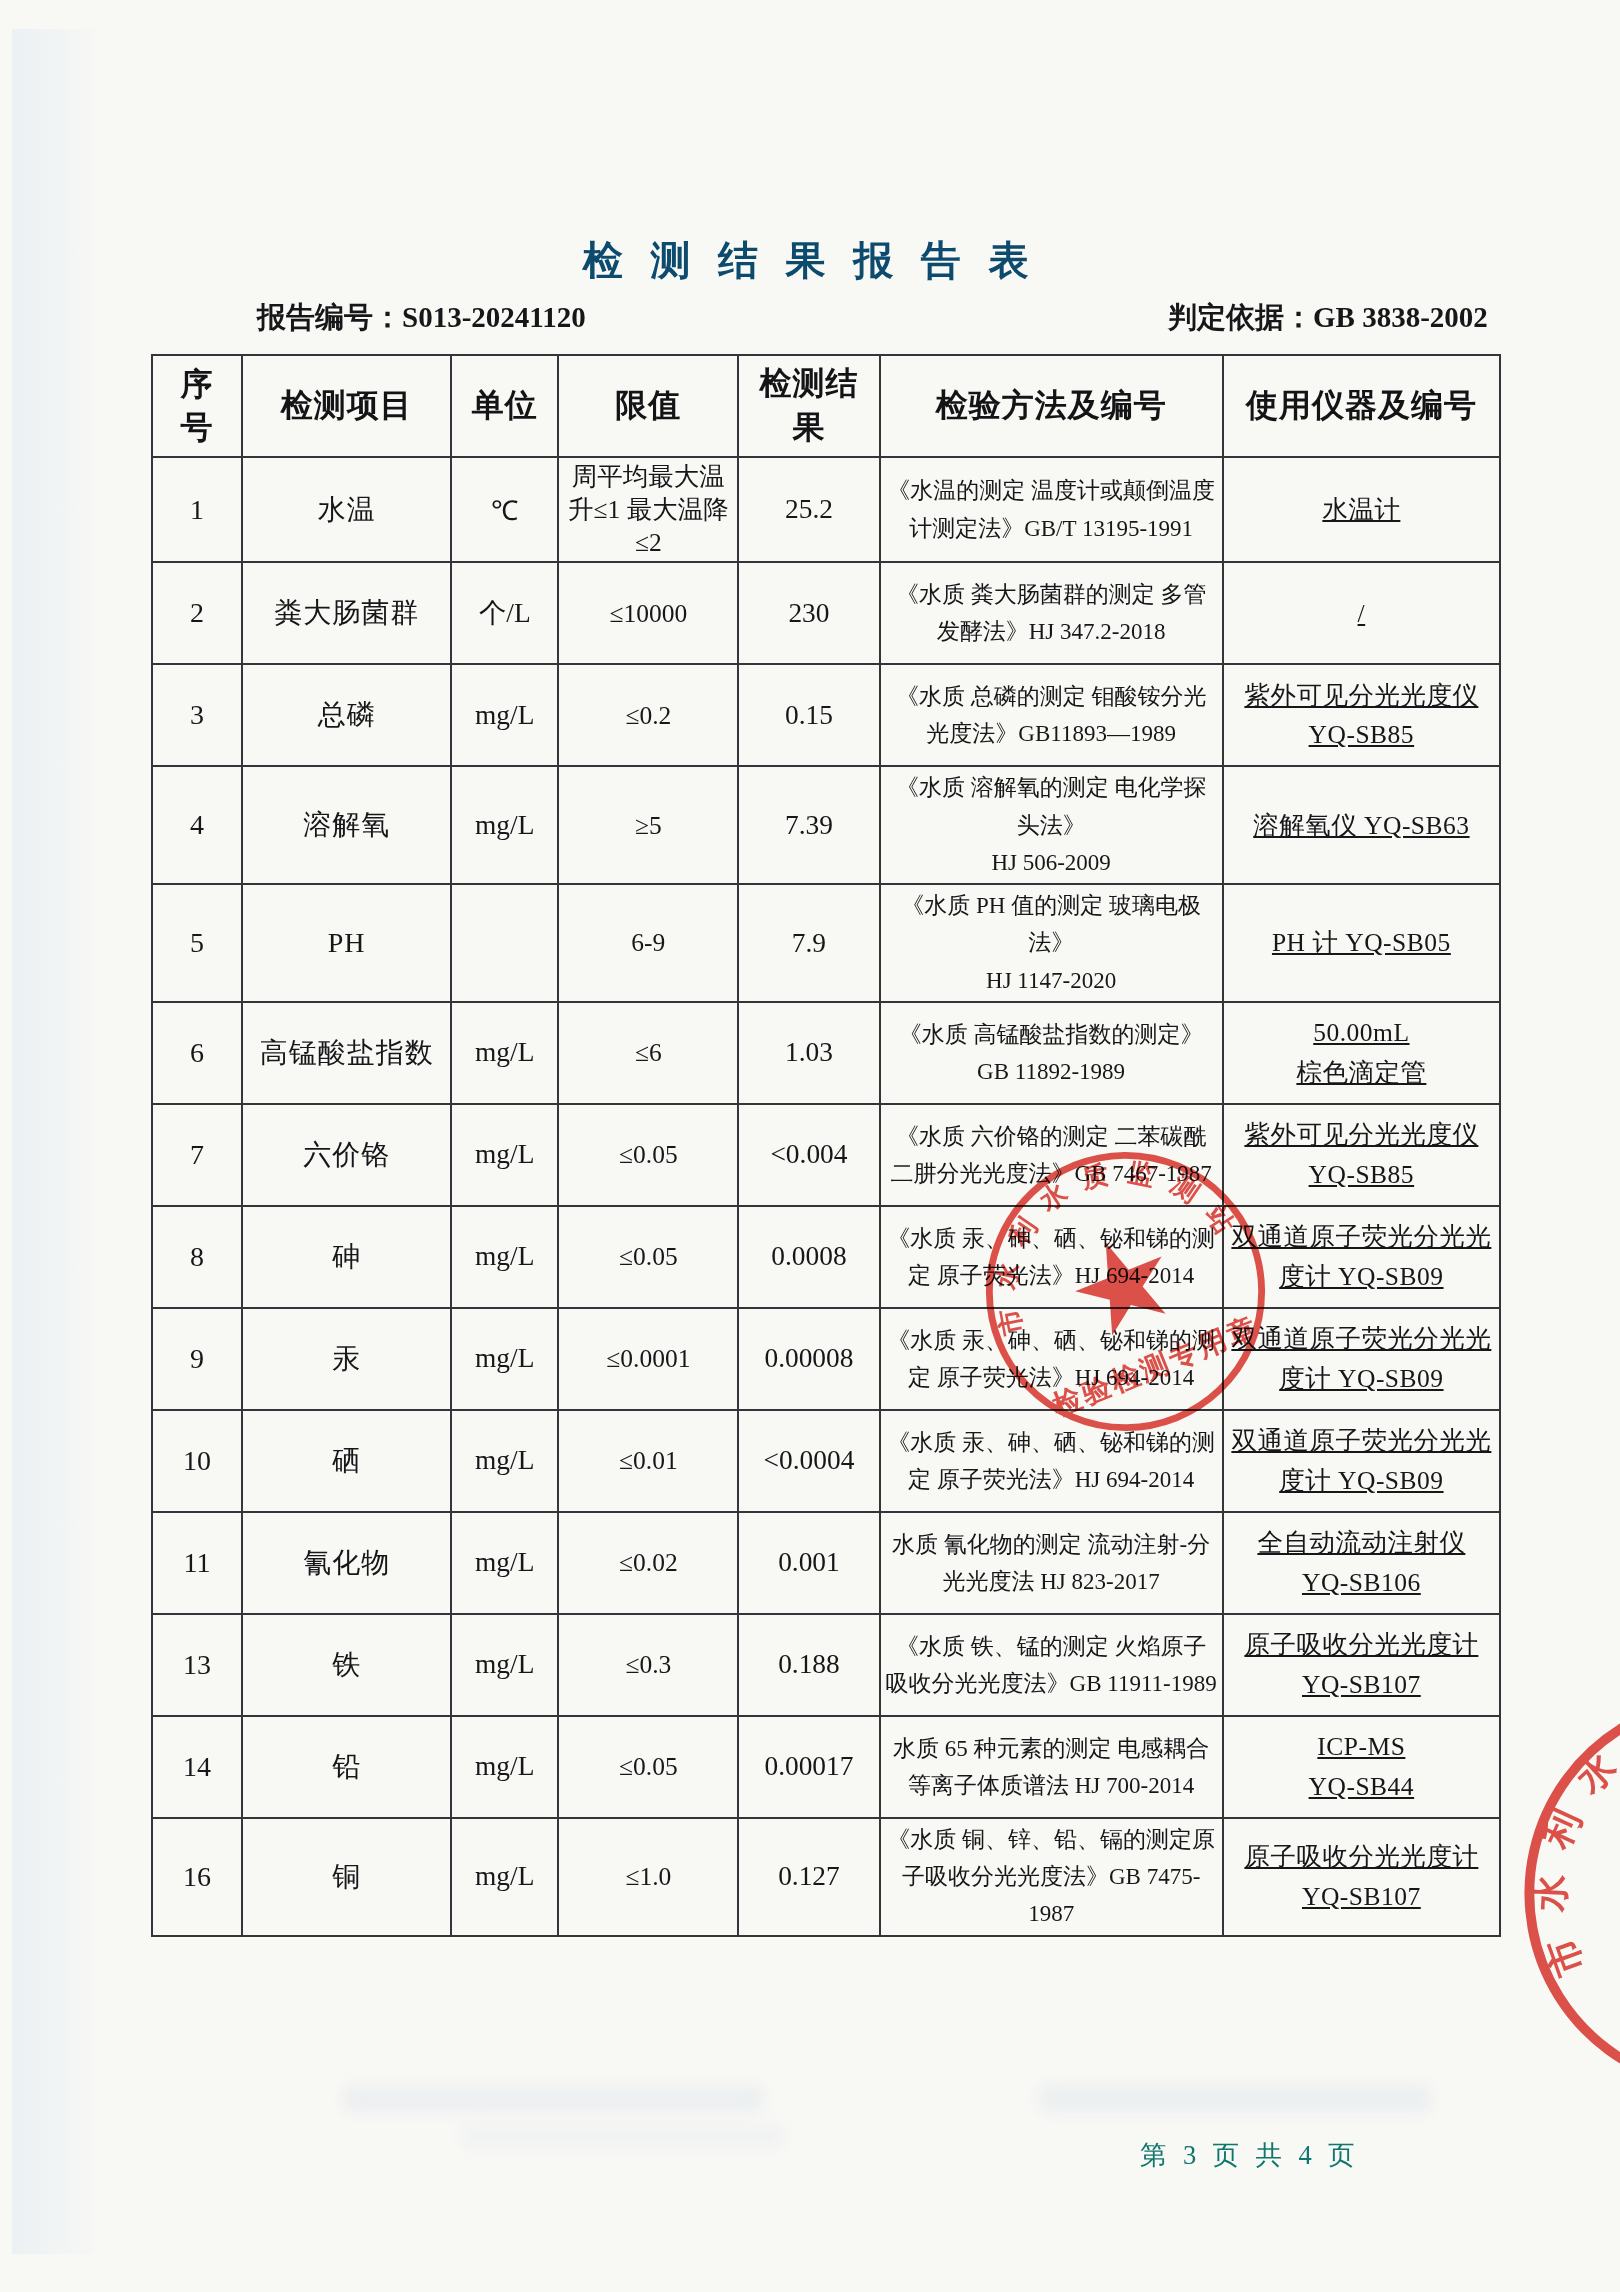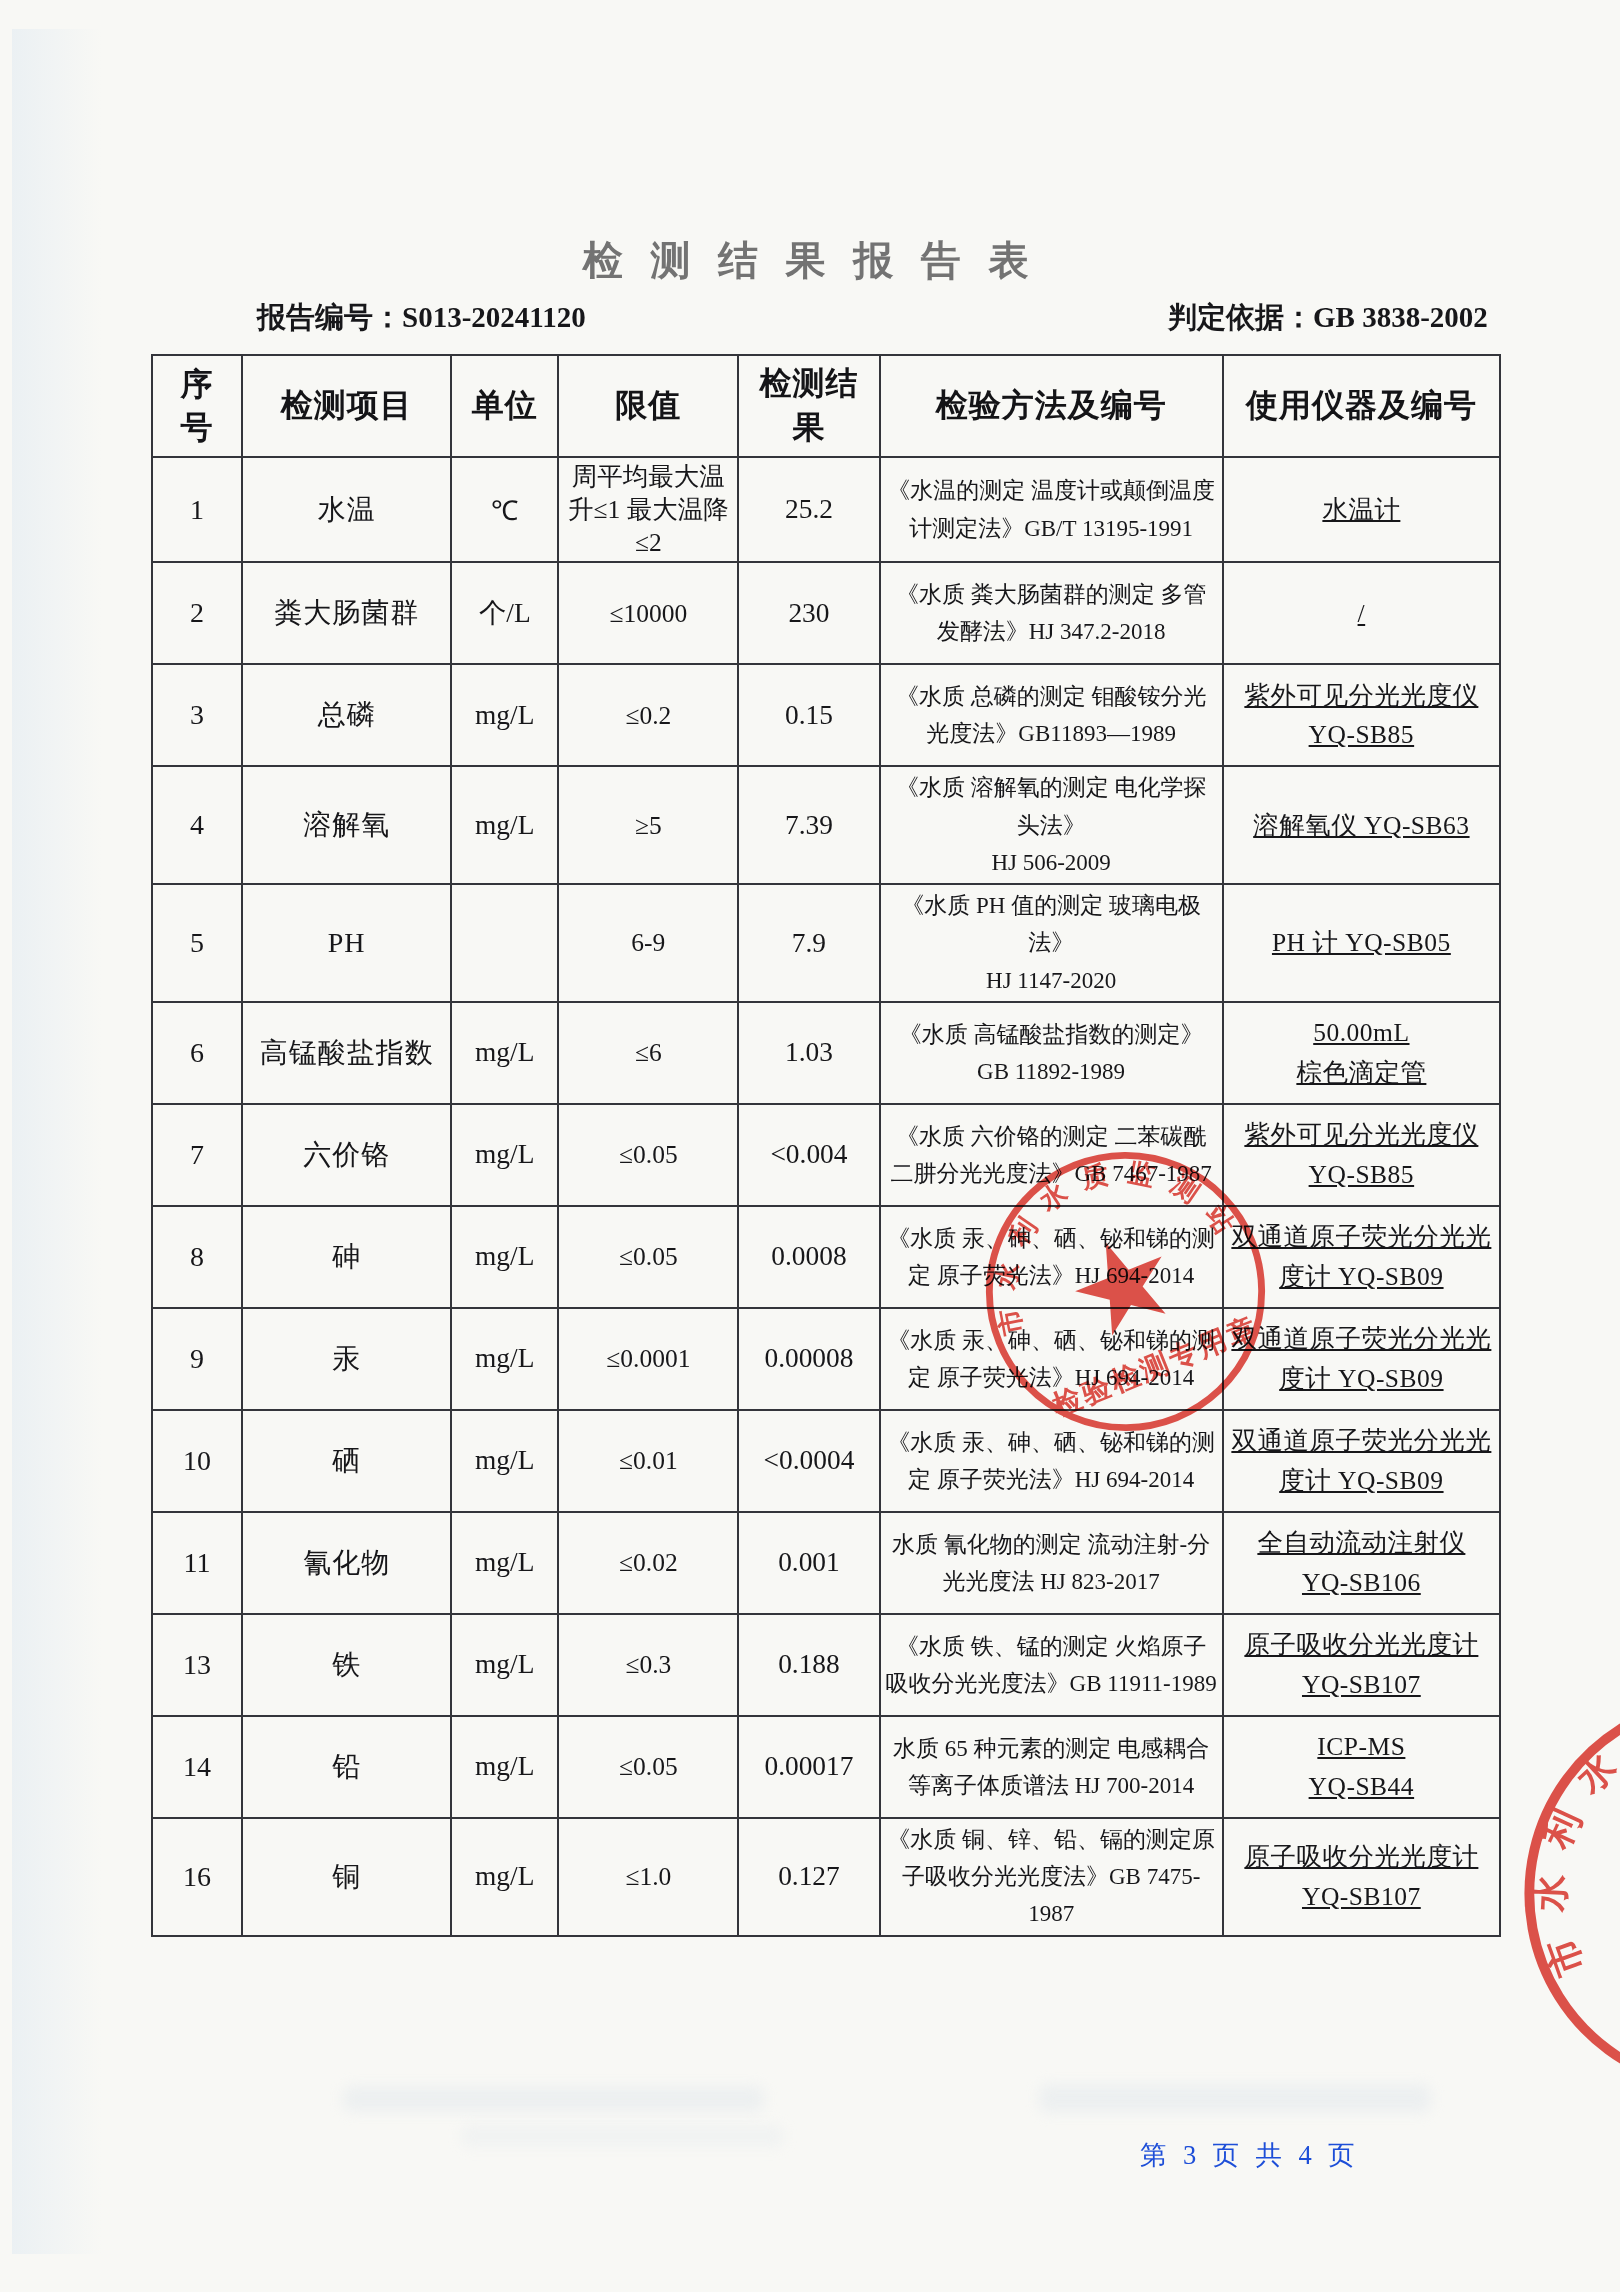--- a/index.html
+++ b/index.html
@@ -24,21 +24,21 @@
   }
   .smudge-a{left:343px;top:2086px;width:421px;height:25.5px;}
   .smudge-b{left:1039px;top:2084px;width:392px;height:29px;}
   .smudge-c{left:461px;top:2125px;width:323px;height:21.6px;opacity:.28;}
 
   .doc-title{
     position:absolute;left:0;top:233px;width:100%;
     text-align:center;
     font-size:40px;font-weight:bold;
     letter-spacing:8.8px;
-    color:#737373;
+    color:#0c4a6e;
   }
   .meta-line{position:absolute;left:0;top:298px;width:100%;height:43px;font-size:29px;font-weight:bold;}
   .meta-report{position:absolute;left:257px;top:0;}
   .meta-basis{position:absolute;left:1120px;top:0;margin-left:48px;}
 
   table.results{
     position:absolute;left:151px;top:346px;
     width:1350px;
     border-collapse:collapse;
     table-layout:fixed;
@@ -65,21 +65,21 @@
   td.cell-seq{font-size:28px;}
   td.cell-item{font-size:28px;letter-spacing:1px;}
   td.cell-unit{font-size:27.4px;}
   td.cell-limit{font-size:25.5px;line-height:1.3;}
   td.cell-result{font-size:27.4px;}
   td.cell-method{font-size:23px;line-height:1.62;white-space:pre-line;}
   td.cell-instrument{font-size:25.5px;line-height:1.55;white-space:pre-line;letter-spacing:0.5px;text-decoration:underline;}
 
   .page-footer{
     position:absolute;left:1140px;top:2137px;
-    font-size:26.5px;letter-spacing:4.9px;color:#1d4ed8;
+    font-size:26.5px;letter-spacing:4.9px;color:#0f766e;
   }
 
   .stamp{position:absolute;mix-blend-mode:multiply;opacity:.9;pointer-events:none;}
   .stamp-main{left:959px;top:1125px;width:333px;height:333px;}
   .stamp-edge{left:1498px;top:1668px;width:451px;height:451px;}
 </style>
 </head>
 <body>
 
 <div class="page">

